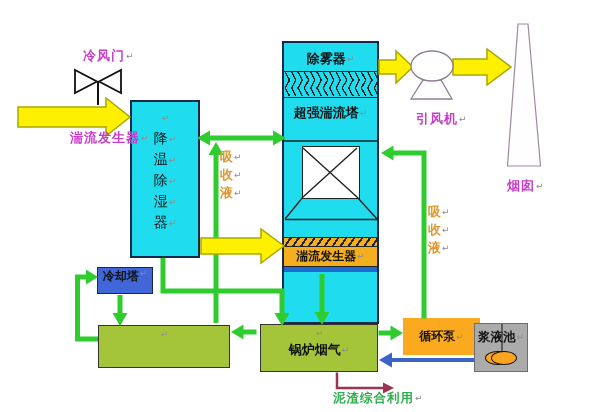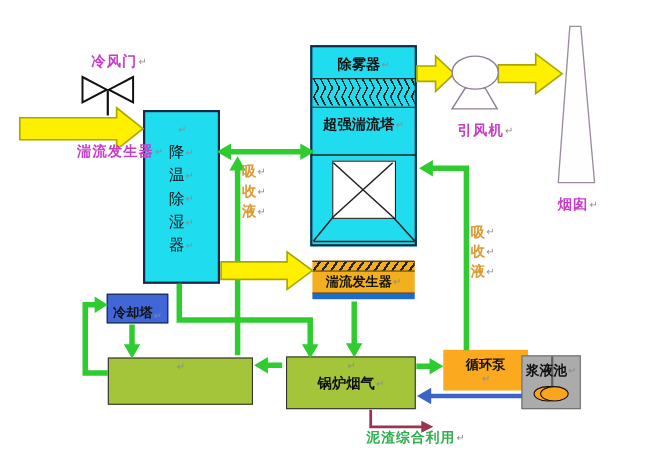--- a/index.html
+++ b/index.html
@@ -9,44 +9,44 @@
   .lbl{position:absolute;z-index:6;white-space:nowrap;}
   .magenta{color:var(--magenta_text,#C93BC9);font-size:13px;font-weight:bold;letter-spacing:1px;}
   .orangetxt{color:var(--orange_text,#DD9933);font-size:13px;font-weight:bold;}
   .greentxt{color:var(--green_text,#2FAF4E);font-size:12.5px;font-weight:bold;letter-spacing:1px;}
   .mark{color:var(--mark_gray,#8C8C8C);font-size:9px;font-weight:normal;margin-left:1px;vertical-align:1px;}
   .box{position:absolute;z-index:1;box-sizing:border-box;}
   .dehumid{left:130px;top:100px;width:70px;height:158px;background:var(--cyan,#1FDCEF);
            border:2px solid #16294d;display:flex;flex-direction:column;align-items:center;padding-top:4px;}
   .vrow{line-height:21px;height:21px;text-align:center;}
   .vchar{font-size:14px;color:#111;}
-  .tower{left:282px;top:41px;width:97px;height:183px;background:var(--cyan,#1FDCEF);border:2px solid #16294d;}
+  .tower{left:282px;top:41px;width:97px;height:283px;background:var(--cyan,#1FDCEF);border:2px solid #16294d;}
   .tlabel{position:absolute;left:0;right:0;text-align:center;font-size:13px;color:#111;font-weight:bold;}
   .demister{top:7px;}
   .towername{top:61px;}
   .chevband{position:absolute;top:28px;left:0;right:0;height:27px;border-top:1.5px solid #222;border-bottom:1.5px solid #222;box-sizing:border-box;}
   .chev{height:8px;background-image:repeating-linear-gradient(62deg,rgba(0,0,0,0) 0 4.2px,#122 4.2px 5.6px);}
   .chev.rev{background-image:repeating-linear-gradient(118deg,rgba(0,0,0,0) 0 4.2px,#122 4.2px 5.6px);}
   .xbox{position:absolute;left:18px;top:103px;width:56px;height:51px;background:#fff;border:1.5px solid #222;}
   .hatch{position:absolute;left:0;right:0;top:194px;height:10px;background-color:var(--amber,#F3AF1E);
          background-image:repeating-linear-gradient(125deg,rgba(0,0,0,0) 0 4.5px,#222 4.5px 6.5px);
          border-top:1.5px solid #222;border-bottom:1.5px solid #222;box-sizing:border-box;}
   .genbox{position:absolute;left:0;right:0;top:204px;height:19px;background:var(--amber,#F3AF1E);
           border-bottom:1.5px solid #222;text-align:center;font-size:12px;font-weight:bold;color:#111;line-height:18px;}
   .bluestrip{position:absolute;left:0;right:0;top:224px;height:4.5px;background:var(--dark_blue_strip,#1E6BD0);}
   .cooltower{left:97px;top:267px;width:56px;height:27px;background:var(--blue_box,#4066D8);border:1.5px solid #16294d;
-             display:flex;align-items:flex-end;justify-content:center;font-size:12px;font-weight:bold;color:#111;}
+             display:flex;align-items:flex-start;justify-content:center;font-size:12px;font-weight:bold;color:#111;}
   .pool{background:var(--olive,#A4C53A);border:1.5px solid #333;display:flex;flex-direction:column;align-items:center;
         font-size:13px;font-weight:bold;color:#111;}
   .aux{left:98px;top:325px;width:132px;height:43px;}
   .main{left:260px;top:324px;width:118px;height:48px;}
   .straymark{height:13px;line-height:12px;margin-top:2px;}
   .poollabel{line-height:20px;}
   .pump{left:403px;top:318px;width:77px;height:37px;background:var(--orange_box,#FBA91F);
-        display:flex;align-items:center;justify-content:center;font-size:12px;font-weight:bold;color:#111;flex-direction:column;}
+        display:flex;align-items:center;justify-content:center;font-size:12px;font-weight:bold;color:#111;}
   .slurry{left:474px;top:323px;width:54px;height:49px;background:var(--gray_box,#ABABAB);border:1px solid #6e6e6e;}
   .slurrylabel{position:absolute;left:0;right:0;top:5px;text-align:center;font-size:12.5px;font-weight:bold;color:#111;}
   .shaft{position:absolute;left:50%;top:0;width:1.5px;height:30px;background:#5f5f5f;}
   .impeller{position:absolute;bottom:6px;width:26px;height:14px;background:#FBA41F;border:1.6px solid #111;border-radius:50%;box-sizing:border-box;}
   .imp-l{left:10px;}
   .imp-r{right:10px;}
   .vcol{display:flex;flex-direction:column;}
   .vcol .vrow{line-height:18px;height:18px;}
   
   .gl{stroke:var(--green,#2ECC2E);stroke-width:5;fill:none;stroke-linejoin:miter;}

